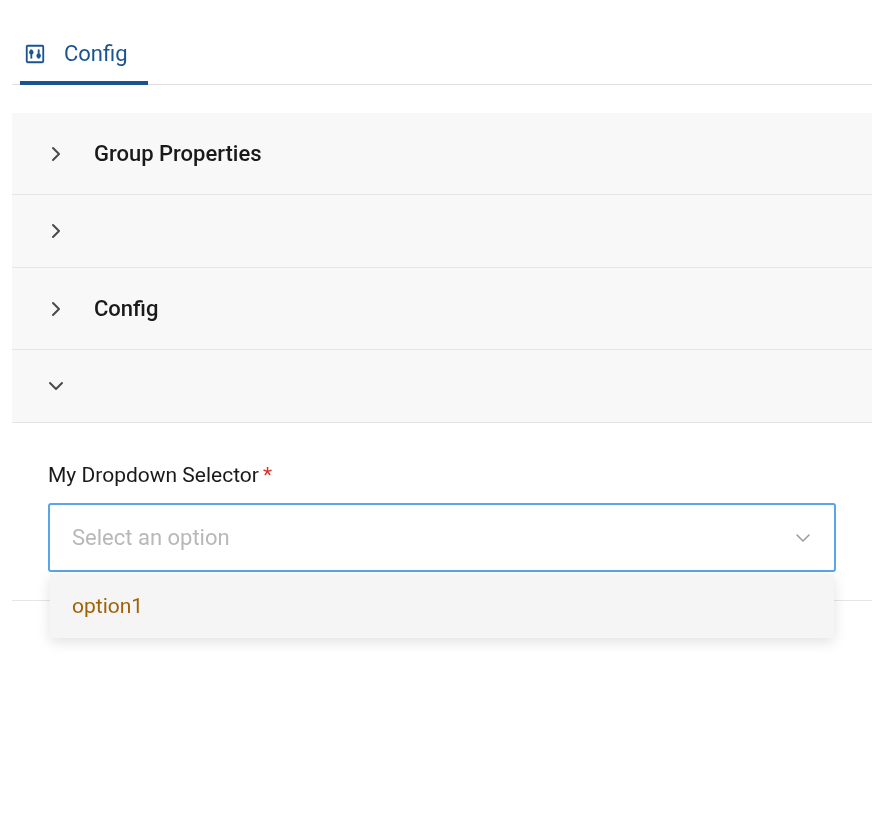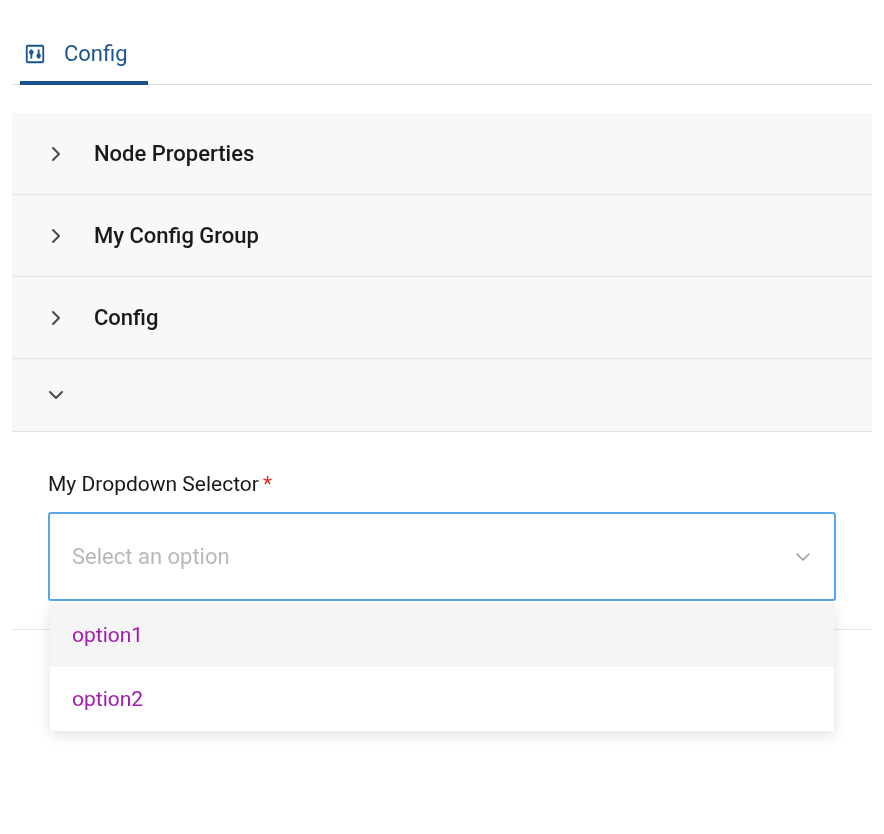--- a/index.html
+++ b/index.html
@@ -102,21 +102,21 @@
 
 .required-star {
   color: #d93025;
   margin-left: 4px;
 }
 
 .select-box {
   position: relative;
   border: 2px solid #5aa5e8;
   border-radius: 3px;
-  padding: 30px 22px;
+  padding: 20px 22px;
   display: flex;
   align-items: center;
   justify-content: space-between;
   cursor: pointer;
   background: #fff;
 }
 
 .select-placeholder {
   font-size: 22px;
   color: #b8b8b8;
@@ -138,21 +138,21 @@
   margin-top: 4px;
   background: #fff;
   box-shadow: 0 4px 14px rgba(0,0,0,0.12);
   border-radius: 2px;
   z-index: 10;
 }
 
 .dropdown-option {
   padding: 20px 22px;
   font-size: 21px;
-  color: #a21caf;
+  color: #a16207;
   cursor: pointer;
 }
 
 .dropdown-option.highlighted {
   background: #f5f5f5;
 }
 </style>
 </head>
 <body>
 
@@ -174,30 +174,29 @@
   </div>
 
   <div class="sections">
 
     <div class="section-header">
       <span class="chevron">
         <svg viewBox="0 0 16 16" width="16" height="16" fill="none" stroke="#4a4a4a" stroke-width="2" stroke-linecap="round" stroke-linejoin="round">
           <polyline points="5,2 11,8 5,14"></polyline>
         </svg>
       </span>
-      <span class="section-title">Node Properties</span>
+      <span class="section-title">Group Properties</span>
     </div>
 
     <div class="section-header">
       <span class="chevron">
         <svg viewBox="0 0 16 16" width="16" height="16" fill="none" stroke="#4a4a4a" stroke-width="2" stroke-linecap="round" stroke-linejoin="round">
           <polyline points="5,2 11,8 5,14"></polyline>
         </svg>
       </span>
-      <span class="section-title">My Config Group</span>
     </div>
 
     <div class="section-header">
       <span class="chevron">
         <svg viewBox="0 0 16 16" width="16" height="16" fill="none" stroke="#4a4a4a" stroke-width="2" stroke-linecap="round" stroke-linejoin="round">
           <polyline points="5,2 11,8 5,14"></polyline>
         </svg>
       </span>
       <span class="section-title">Config</span>
     </div>
@@ -218,19 +217,18 @@
       <div class="select-box">
         <span class="select-placeholder">Select an option</span>
         <span class="select-arrow">
           <svg viewBox="0 0 16 16" width="16" height="16" fill="none" stroke="#9a9a9a" stroke-width="1.5" stroke-linecap="round" stroke-linejoin="round">
             <polyline points="2,5 8,11 14,5"></polyline>
           </svg>
         </span>
 
         <div class="dropdown-menu">
           <div class="dropdown-option highlighted">option1</div>
-          <div class="dropdown-option">option2</div>
         </div>
       </div>
     </div>
 
   </div>
 </div>
 
 </body></html>

